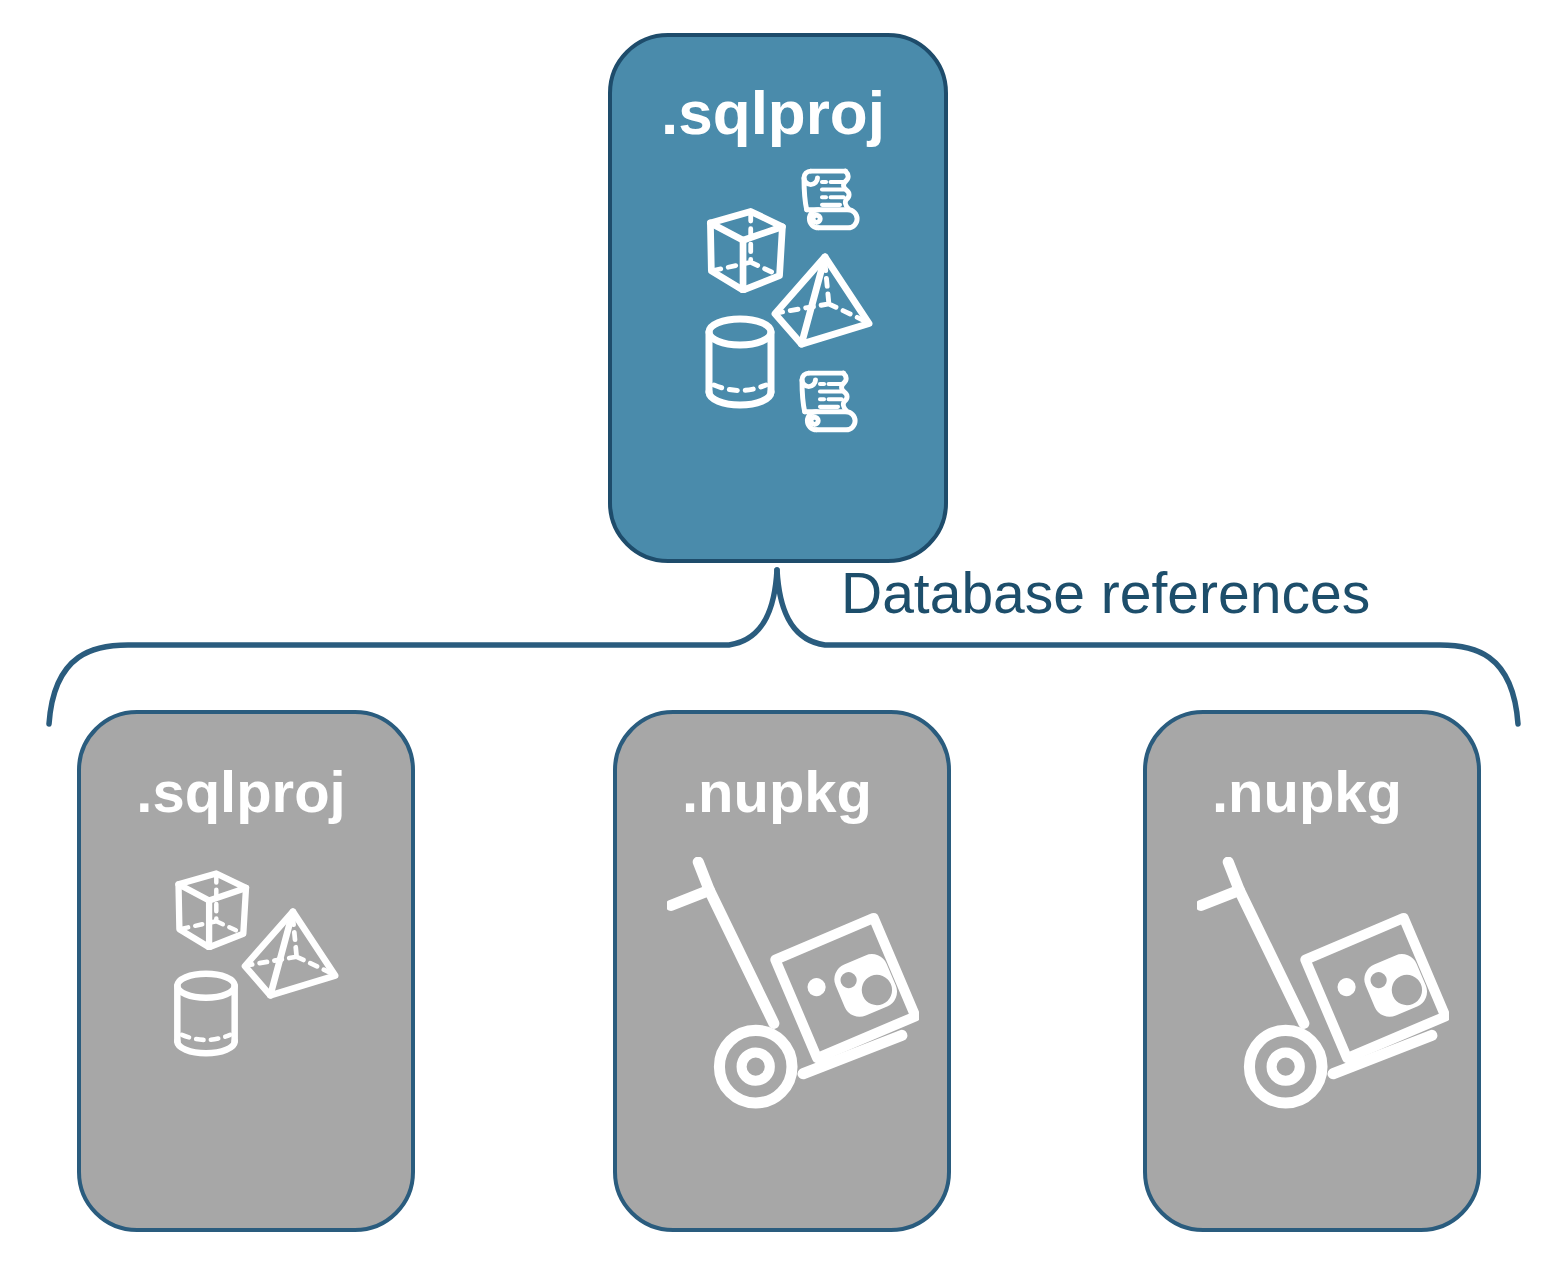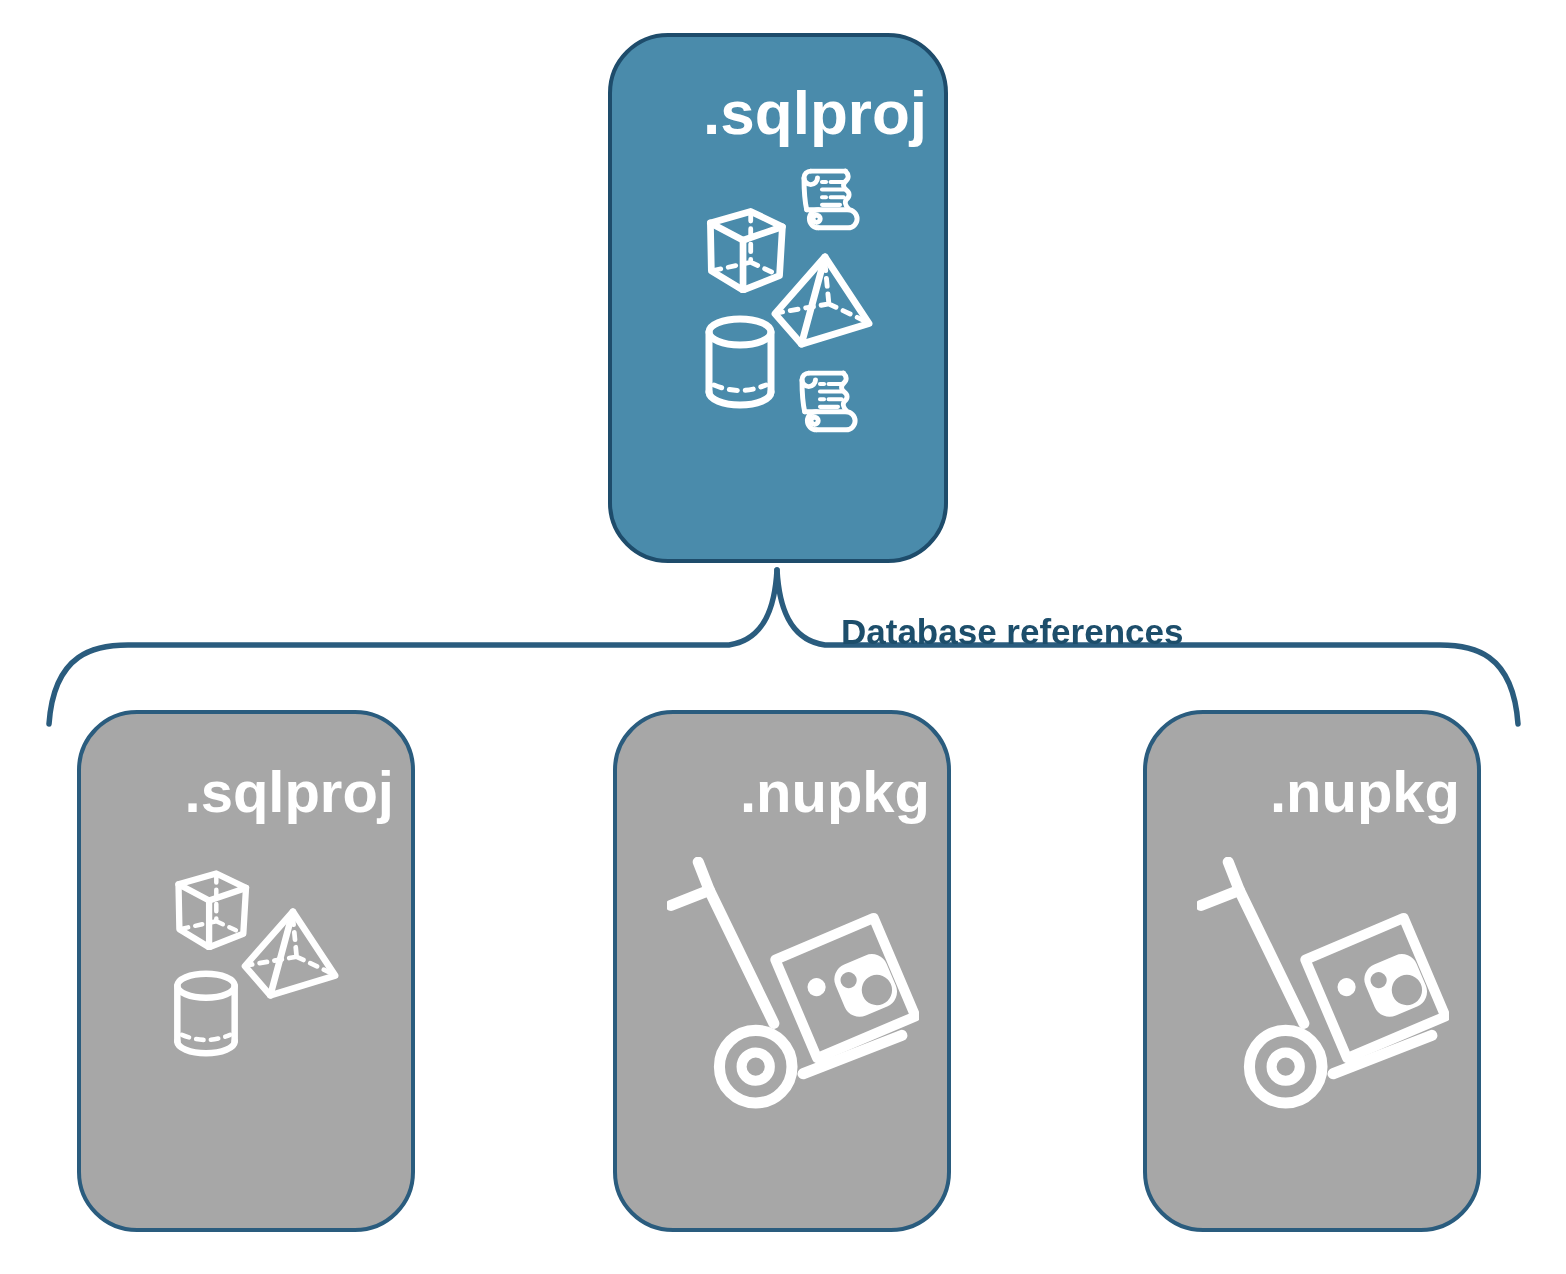--- a/index.html
+++ b/index.html
@@ -30,36 +30,36 @@
   }
   .card.child{
     top:710px;width:338px;height:522px;
     background:var(--child-fill);
     border-color:var(--child-border);
   }
   .card.child.c1{left:77px;}
   .card.child.c2{left:613px;}
   .card.child.c3{left:1143px;}
   .card-title{
-    position:absolute;left:0;right:17px;text-align:right;
+    position:absolute;left:0;right:10px;text-align:center;
     font-weight:bold;color:#ffffff;letter-spacing:0px;
   }
   .parent .card-title{top:40px;font-size:62px;}
   .child  .card-title{top:44px;font-size:58px;}
   .icon{position:absolute;}
   #connector-layer{
     position:absolute;left:0;top:0;width:1566px;height:1274px;
     pointer-events:none;
   }
   #connector-layer path{
     fill:none;stroke:var(--connector);stroke-width:5.5;stroke-linecap:round;
   }
   .connector-label{
-    position:absolute;left:841px;top:612px;
-    font-size:35px;font-weight:bold;color:var(--label-text);
+    position:absolute;left:841px;top:560px;
+    font-size:57px;font-weight:normal;color:var(--label-text);
     white-space:nowrap;
   }
   
   .ic-solid{fill:none;stroke:var(--icon);stroke-linecap:round;stroke-linejoin:round;}
   .ic-dash{fill:none;stroke:var(--icon);stroke-linecap:round;stroke-linejoin:round;stroke-dasharray:8 8;}
   .ic-fill{fill:var(--icon);stroke:none;}
 </style>
 </head>
 <body>
 

